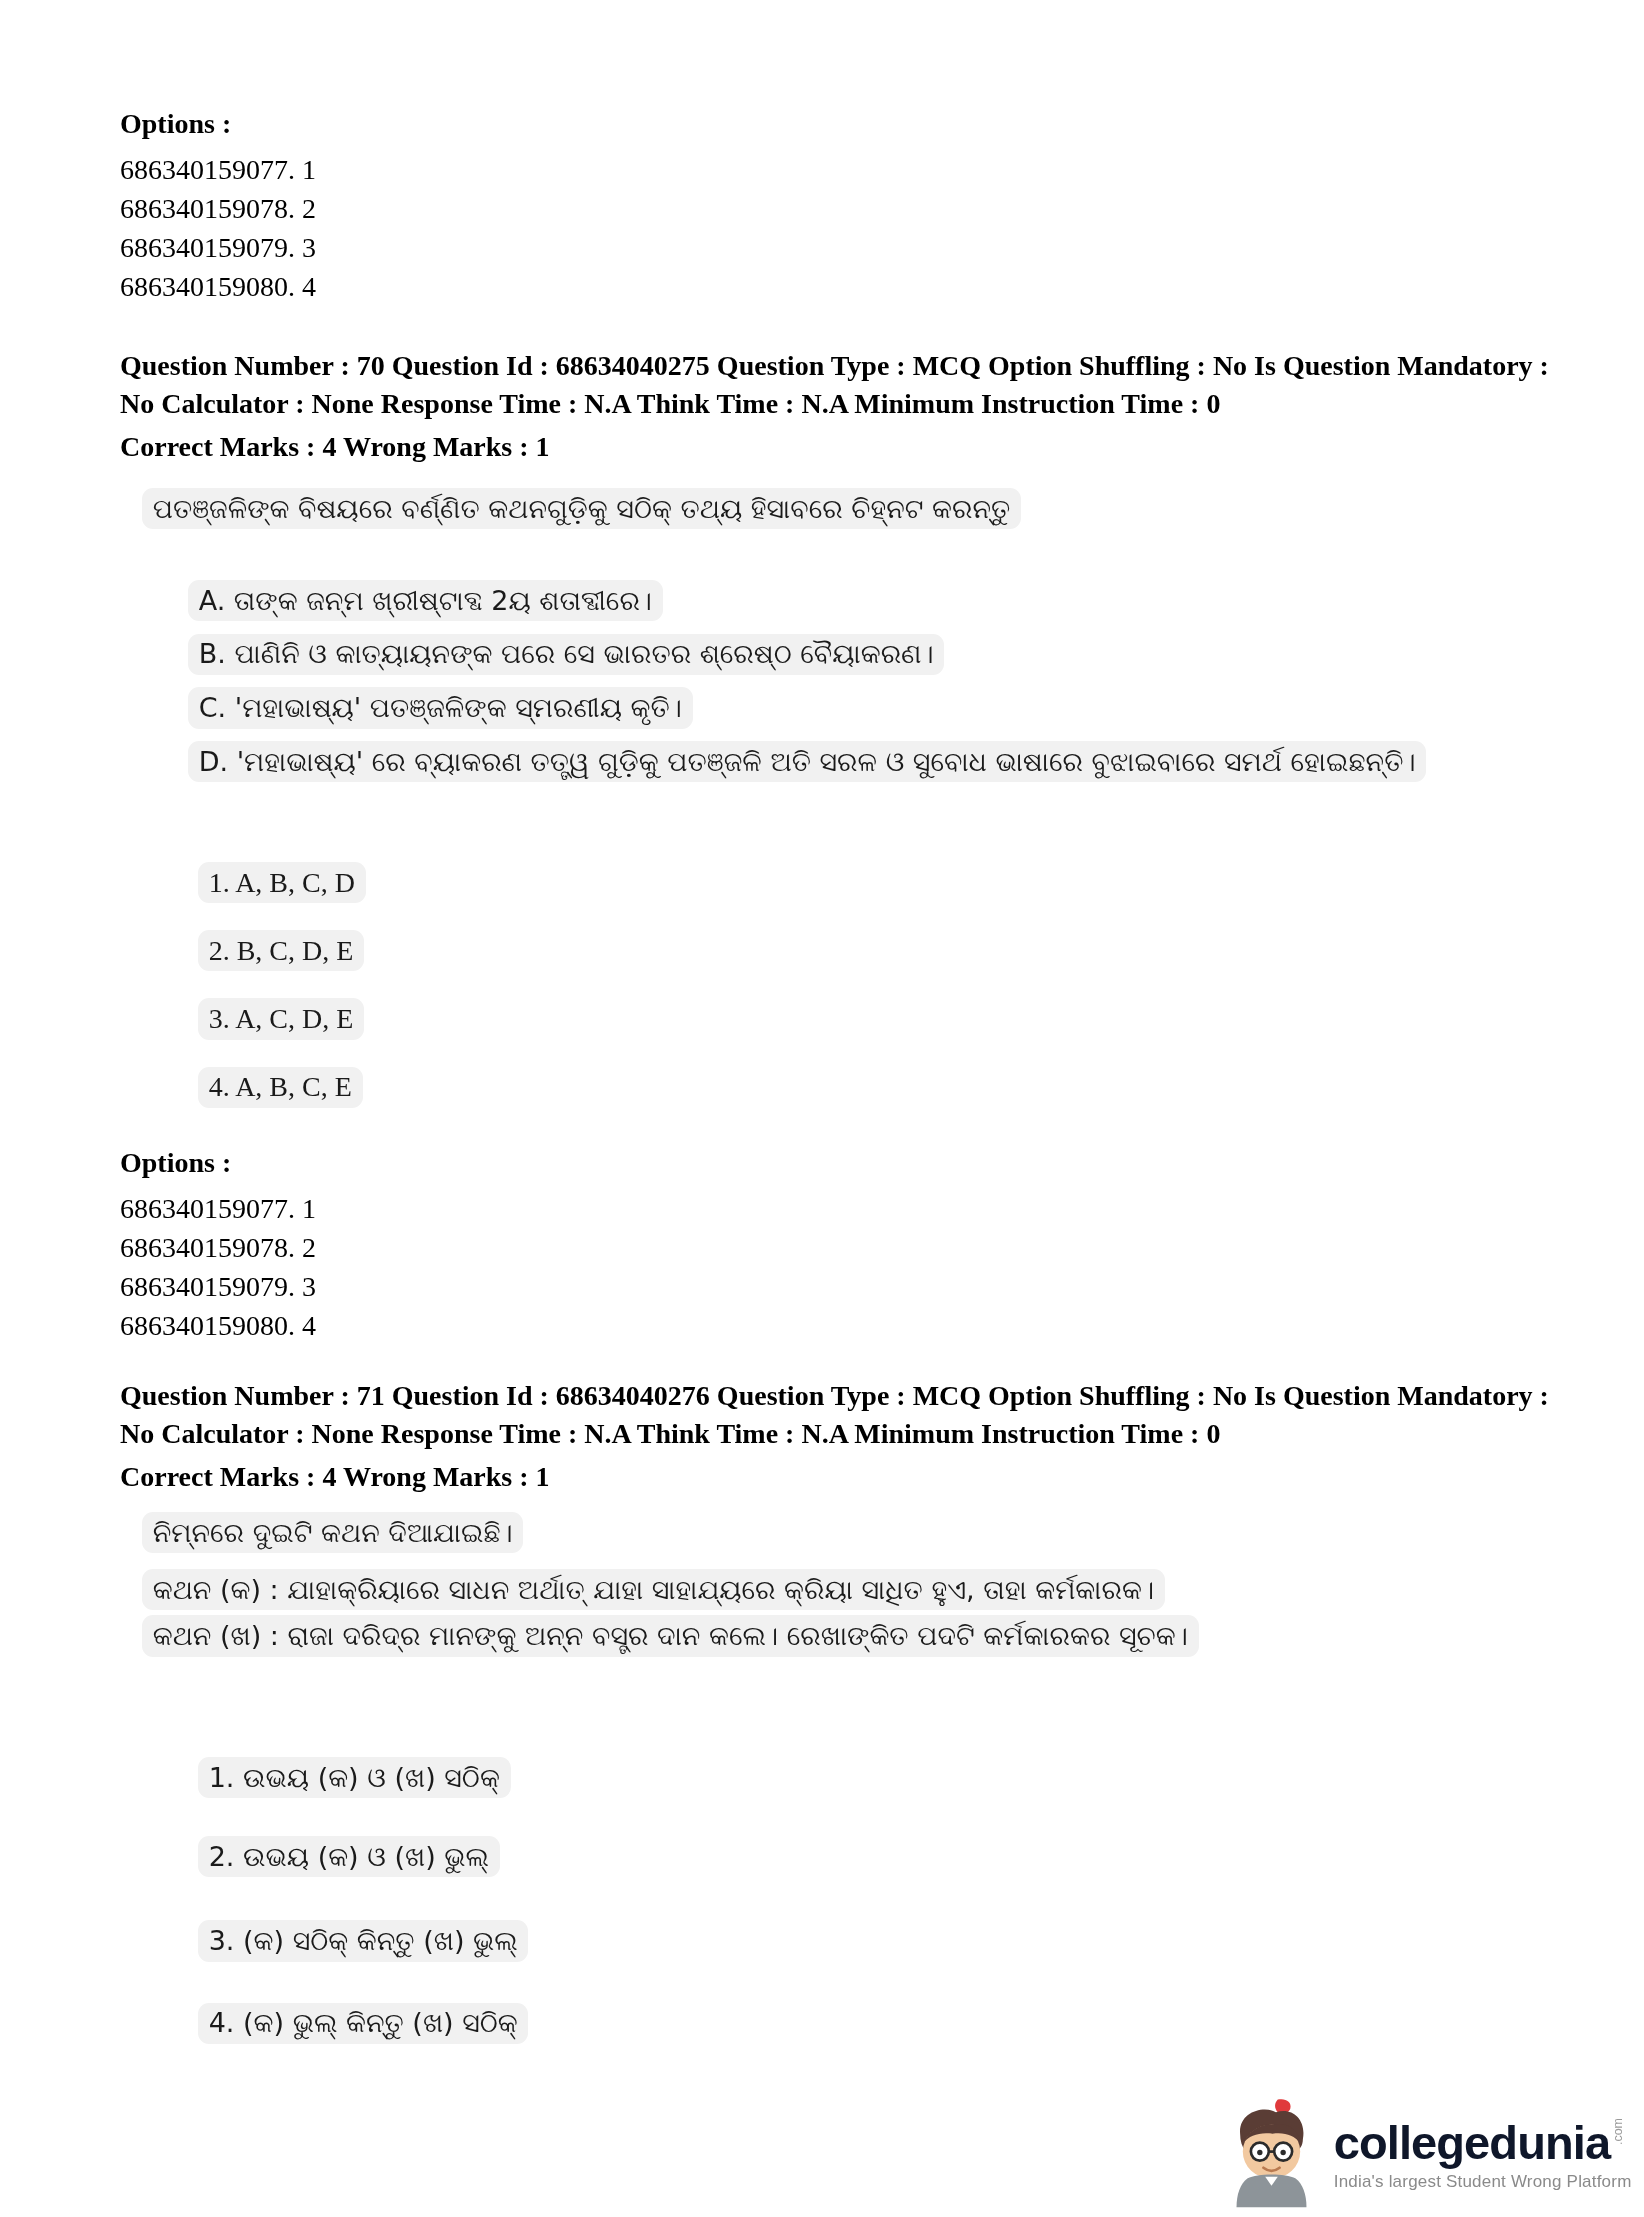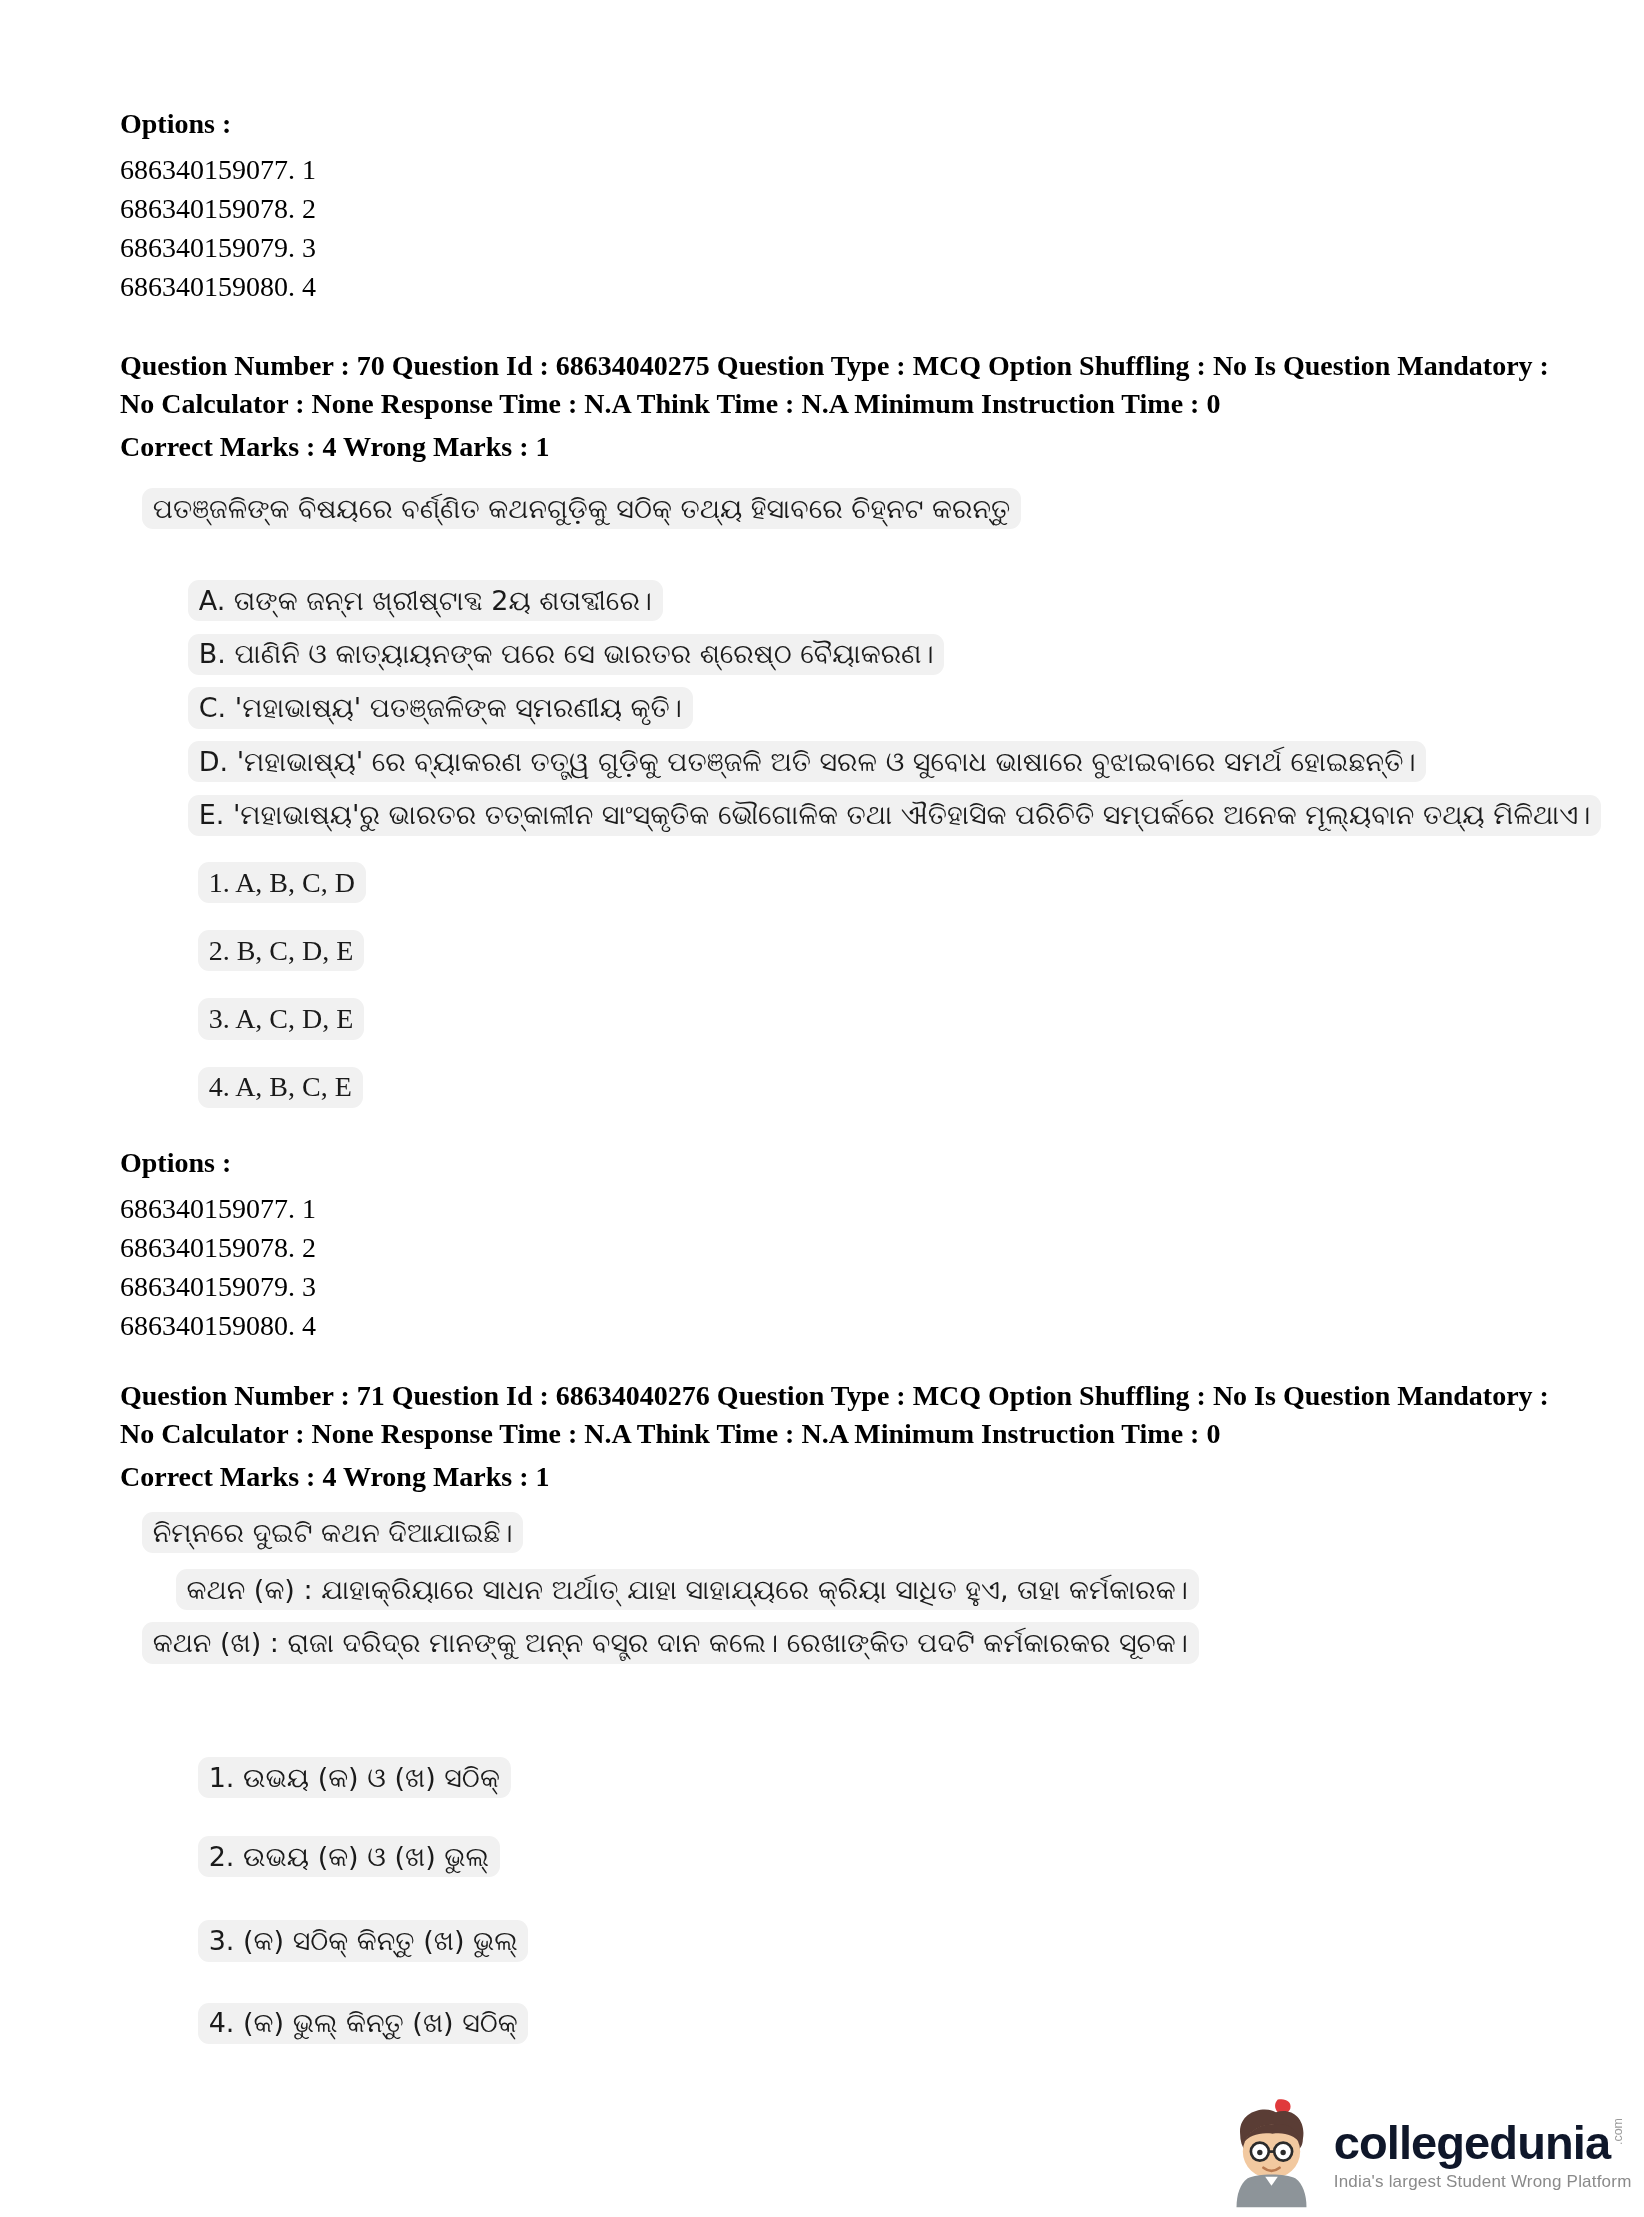--- a/index.html
+++ b/index.html
@@ -88,21 +88,20 @@
 
   <div class="abs" style="left:142px; top:488px;">
     <span class="snippet odia" lang="or">ପତଞ୍ଜଳିଙ୍କ ବିଷୟରେ ବର୍ଣ୍ଣିତ କଥନଗୁଡ଼ିକୁ ସଠିକ୍ ତଥ୍ୟ  ହିସାବରେ ଚିହ୍ନଟ କରନ୍ତୁ</span>
   </div>
 
   <div class="abs" style="left:188px; top:580px;">
     <div class="stmt-row"><span class="snippet odia" lang="or">A. ତାଙ୍କ ଜନ୍ମ ଖ୍ରୀଷ୍ଟାବ୍ଦ 2ୟ ଶତାବ୍ଦୀରେ।</span></div>
     <div class="stmt-row"><span class="snippet odia" lang="or">B. ପାଣିନି  ଓ କାତ୍ୟାୟନଙ୍କ ପରେ ସେ ଭାରତର ଶ୍ରେଷ୍ଠ ବୈୟାକରଣ।</span></div>
     <div class="stmt-row"><span class="snippet odia" lang="or">C. 'ମହାଭାଷ୍ୟ' ପତଞ୍ଜଳିଙ୍କ ସ୍ମରଣୀୟ କୃତି।</span></div>
     <div class="stmt-row"><span class="snippet odia" lang="or">D. 'ମହାଭାଷ୍ୟ' ରେ ବ୍ୟାକରଣ ତତ୍ତ୍ୱ ଗୁଡ଼ିକୁ ପତଞ୍ଜଳି ଅତି ସରଳ ଓ ସୁବୋଧ ଭାଷାରେ ବୁଝାଇବାରେ ସମର୍ଥ ହୋଇଛନ୍ତି।</span></div>
-    <div class="stmt-row"><span class="snippet odia" lang="or">E. 'ମହାଭାଷ୍ୟ'ରୁ ଭାରତର ତତ୍କାଳୀନ ସାଂସ୍କୃତିକ ଭୌଗୋଳିକ ତଥା ଐତିହାସିକ ପରିଚିତି ସମ୍ପର୍କରେ ଅନେକ ମୂଲ୍ୟବାନ ତଥ୍ୟ  ମିଳିଥାଏ।</span></div>
   </div>
 
   <div class="abs" style="left:198px; top:862px;">
     <div style="margin-bottom:27px;"><span class="snippet latin-choice">1. A, B, C, D</span></div>
     <div style="margin-bottom:27px;"><span class="snippet latin-choice">2. B, C, D, E</span></div>
     <div style="margin-bottom:27px;"><span class="snippet latin-choice">3. A, C, D, E</span></div>
     <div><span class="snippet latin-choice">4. A, B, C, E</span></div>
   </div>
 
   <div class="abs" style="left:120px; top:1145px;">
@@ -116,21 +115,21 @@
   </div>
 
   <div class="abs qheader" style="left:120px; top:1377px;">
     <div>Question Number : 71 Question Id : 68634040276 Question Type : MCQ Option Shuffling : No Is Question Mandatory :</div>
     <div>No Calculator : None Response Time : N.A Think Time : N.A Minimum Instruction Time : 0</div>
     <div class="marks-line">Correct Marks : 4 Wrong Marks : 1</div>
   </div>
 
   <div class="abs" style="left:142px; top:1512px;">
     <div style="margin-bottom:16px;"><span class="snippet odia" lang="or">ନିମ୍ନରେ ଦୁଇଟି କଥନ ଦିଆଯାଇଛି।</span></div>
-    <div style="margin-bottom:12px;text-align:right;"><span class="snippet odia" lang="or">କଥନ (କ)   :  ଯାହାକ୍ରିୟାରେ ସାଧନ ଅର୍ଥାତ୍ ଯାହା ସାହାଯ୍ୟରେ କ୍ରିୟା  ସାଧିତ ହୁଏ, ତାହା କର୍ମକାରକ।</span></div>
+    <div style="margin-bottom:5px;"><span class="snippet odia" lang="or">କଥନ (କ)   :  ଯାହାକ୍ରିୟାରେ ସାଧନ ଅର୍ଥାତ୍ ଯାହା ସାହାଯ୍ୟରେ କ୍ରିୟା  ସାଧିତ ହୁଏ, ତାହା କର୍ମକାରକ।</span></div>
     <div style="margin-bottom:7.2px;"><span class="snippet odia" lang="or">କଥନ (ଖ)   :   ରାଜା ଦରିଦ୍ର ମାନଙ୍କୁ ଅନ୍ନ ବସ୍ତ୍ର ଦାନ କଲେ।   ରେଖାଙ୍କିତ ପଦଟି କର୍ମକାରକର ସୂଚକ।</span></div>
   </div>
 
   <div class="abs" style="left:198px; top:1757px;">
     <div style="margin-bottom:38px;"><span class="snippet odia" lang="or">1. ଉଭୟ (କ) ଓ (ଖ) ସଠିକ୍</span></div>
     <div style="margin-bottom:43px;"><span class="snippet odia" lang="or">2. ଉଭୟ (କ) ଓ (ଖ) ଭୁଲ୍</span></div>
     <div style="margin-bottom:41px;"><span class="snippet odia" lang="or">3. (କ) ସଠିକ୍ କିନ୍ତୁ (ଖ) ଭୁଲ୍</span></div>
     <div><span class="snippet odia" lang="or">4. (କ) ଭୁଲ୍ କିନ୍ତୁ (ଖ) ସଠିକ୍</span></div>
   </div>
 

